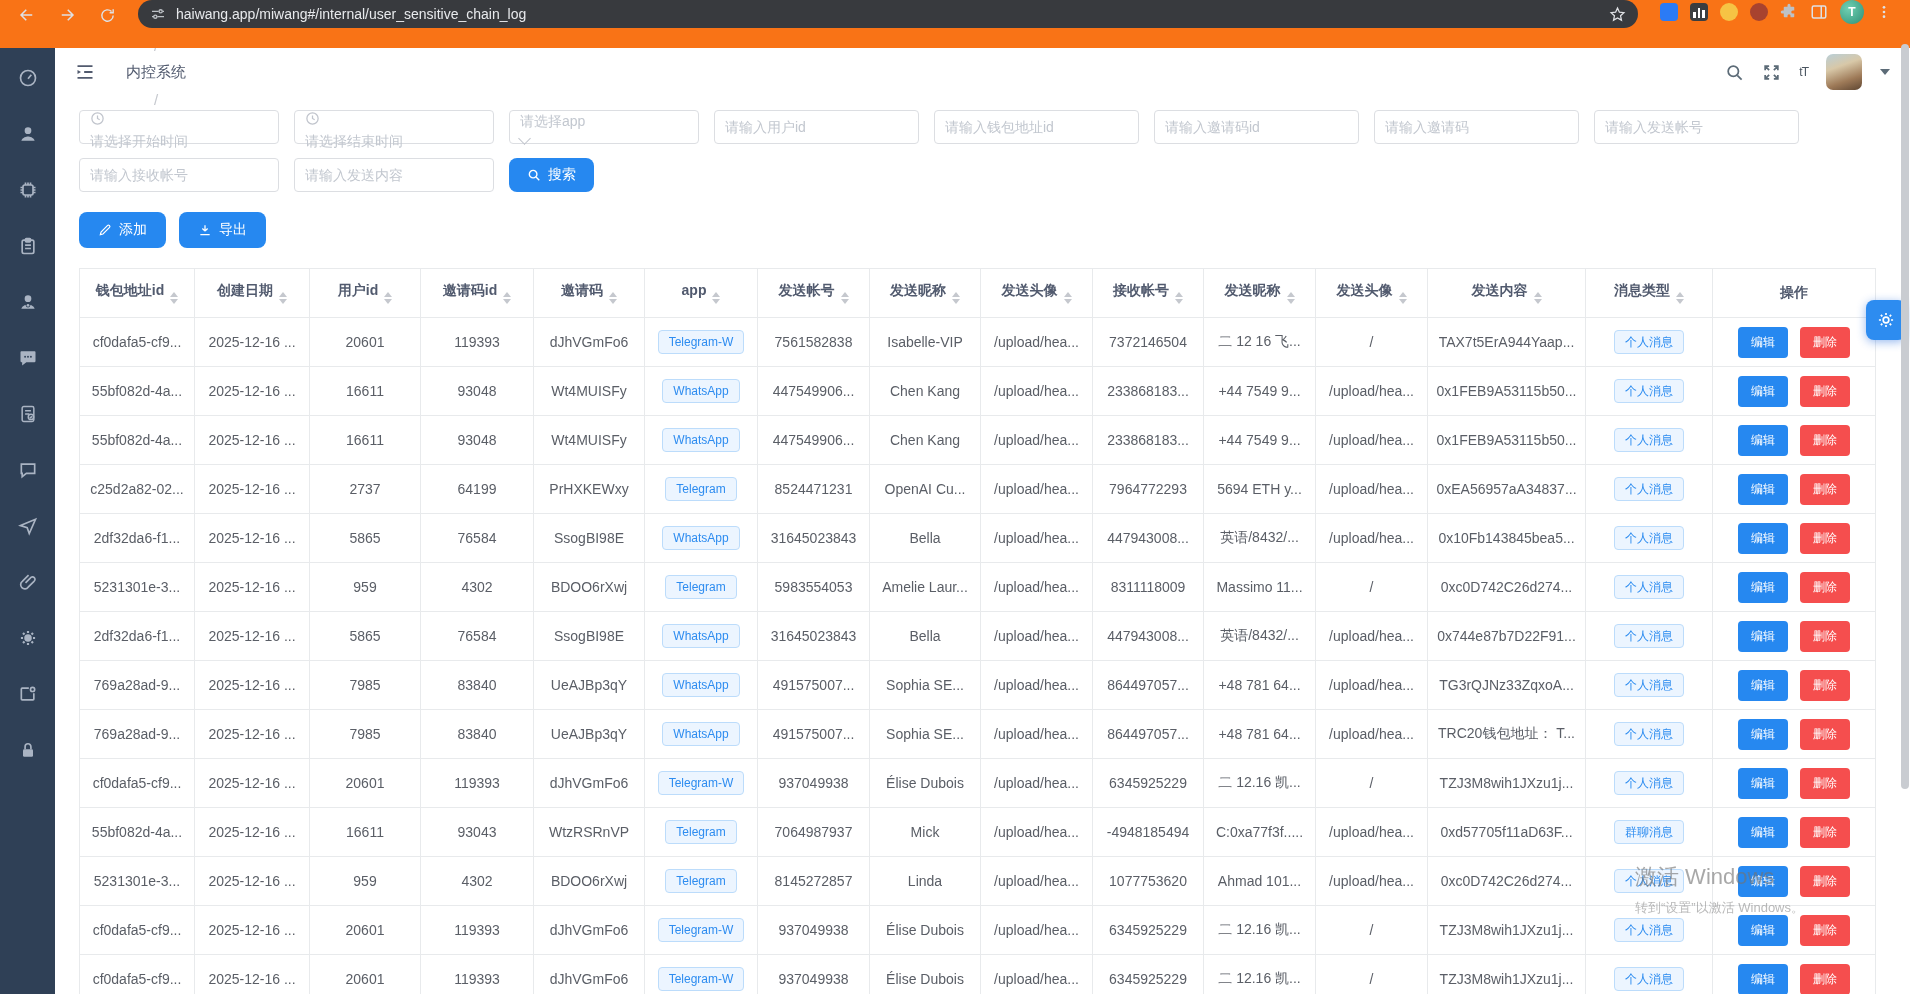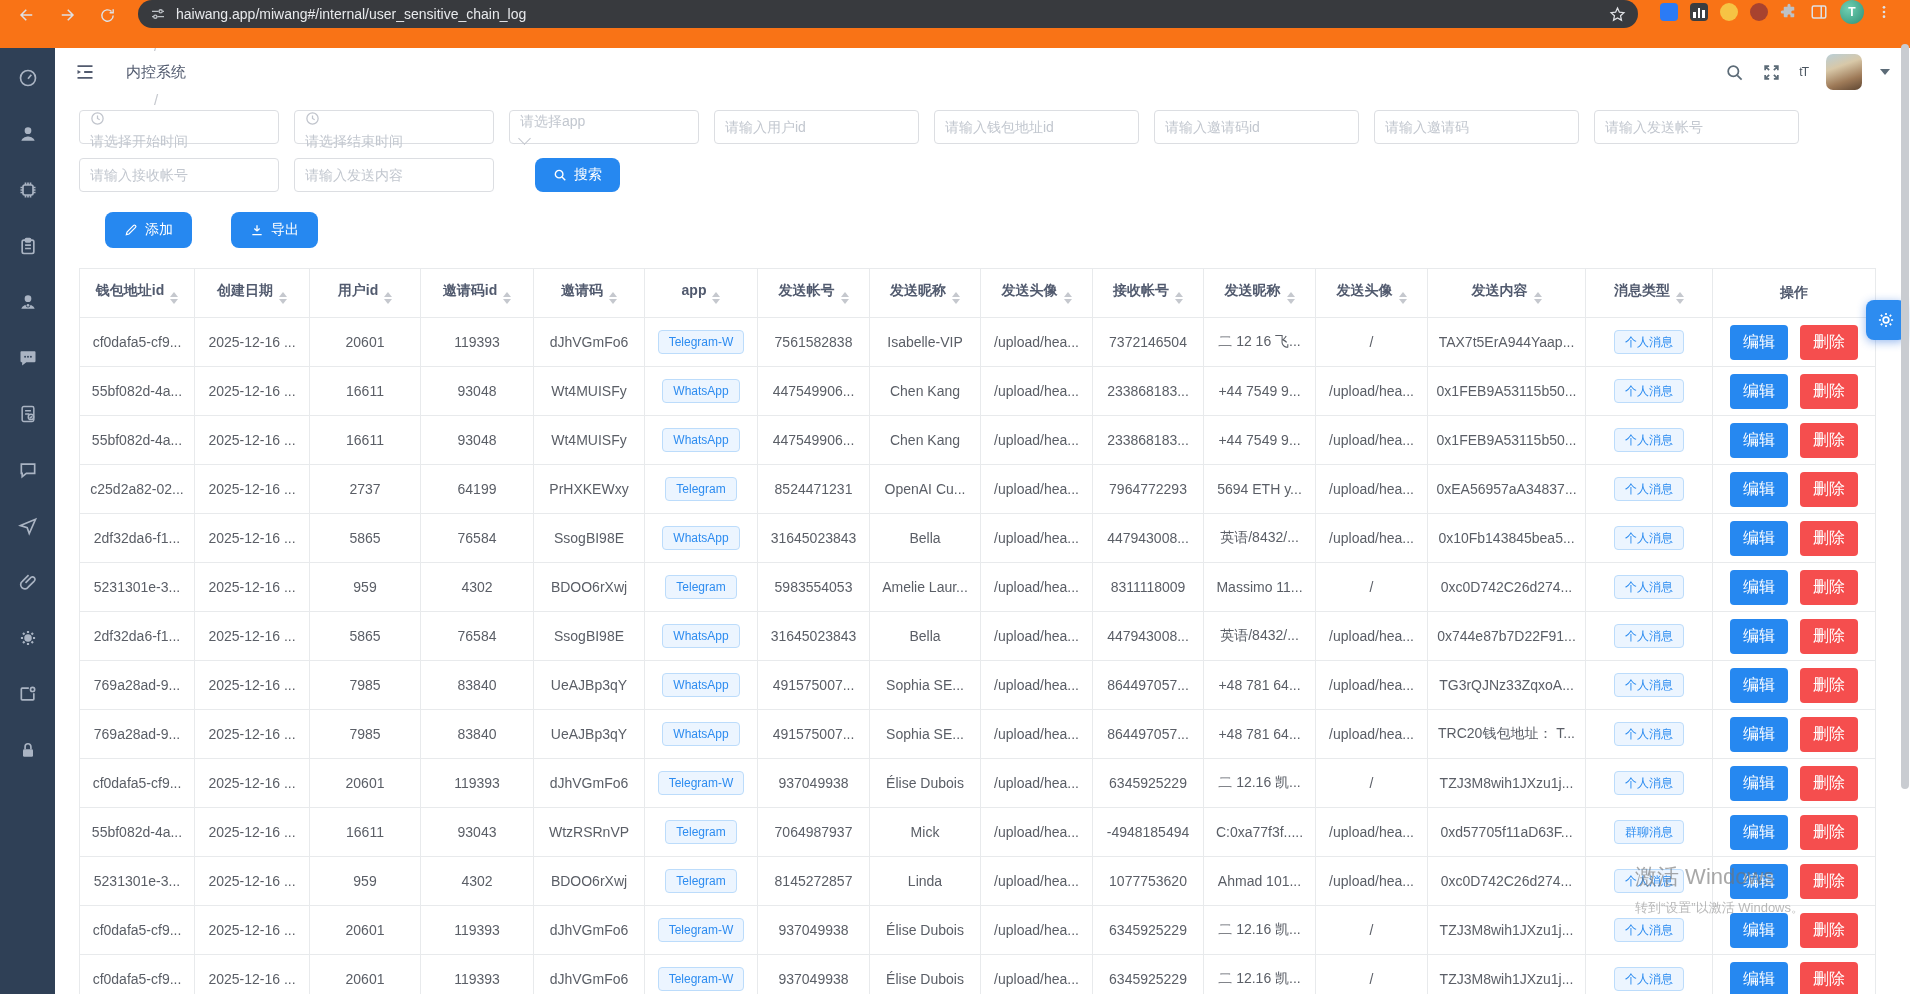--- a/index.html
+++ b/index.html
@@ -39,38 +39,38 @@
   .f-row { display:flex; gap:15px; margin-bottom:14px; }
   .f-input { height:34px; border:1px solid #dcdee2; border-radius:4px; display:flex; align-items:flex-start; padding:0 10px; gap:7px; background:#fff;flex-direction:column; }
   .f-input input { border:none; outline:none; flex:1; font-size:14px; color:#515a6e; font-family:inherit; background:transparent; min-width:0; }
   .f-input input::placeholder { color:#c2c7cf; }
   .w-date { width:200px; }
   .w-sel  { width:190px; }
   .w-txt  { width:205px; }
   .ic-gray { color:#c0c4cc; display:flex; flex:0 0 auto; }
   .chev { width:9px; height:9px; border-right:1.6px solid #c0c4cc; border-bottom:1.6px solid #c0c4cc; transform:rotate(45deg); margin-top:-4px; flex:0 0 auto; }
 
-  .btn { border:none; border-radius:8px; color:#fff; font-size:14px; font-family:inherit; display:inline-flex; align-items:center; gap:7px; cursor:pointer;margin-left:26px; }
+  .btn { border:none; border-radius:8px; color:#fff; font-size:14px; font-family:inherit; display:inline-flex; align-items:center; gap:7px; cursor:pointer; }
   .btn-primary { background:#2688f0; }
   .btn-search { height:34px; padding:0 18px; }
   .actions { padding:6px 24px 0; display:flex; gap:13px; }
   .btn-act { height:36px; padding:0 19px; }
 
   
   .table-wrap { margin:20px 24px 0; width:1796px; }
   table { border-collapse:collapse; table-layout:fixed; width:1796px; font-size:14px; }
   th,td { border:1px solid #e8eaec; text-align:center; white-space:nowrap; overflow:hidden; padding:0 6px; }
   th { height:49px; color:#515a6e; font-weight:bold; background:#fff; cursor:pointer; }
   td { height:49px; color:#5a5e66; }
   .caret { display:inline-flex; flex-direction:column; gap:2px; margin-left:6px; vertical-align:-2px; }
   .caret i { width:0; height:0; border-left:4px solid transparent; border-right:4px solid transparent; display:block; }
   .caret .up { border-bottom:5px solid #c5c8ce; }
   .caret .dn { border-top:5px solid #c5c8ce; }
   .badge { display:inline-block; padding:5px 10px; font-size:12px; border-radius:4px; background:#ecf5ff; border:1px solid #bcdcfb; color:#2d8cf0; line-height:1; }
-  .btn-mini { border:none; border-radius:4px; color:#fff; font-size:16px; padding:7px 13px; margin:0 4px; font-family:inherit; cursor:pointer; }
+  .btn-mini { border:none; border-radius:4px; color:#fff; font-size:12px; padding:7px 13px; margin:0 4px; font-family:inherit; cursor:pointer; }
   .btn-edit { background:#2688f0; }
   .btn-del  { background:#f54e4e; }
 
   
   .gear-fab { position:absolute; left:1866px; top:300px; width:40px; height:40px; background:#2d8cf0; border-radius:8px; display:flex; align-items:center; justify-content:center; color:#fff; box-shadow:0 2px 10px rgba(24,100,220,.45); cursor:pointer; }
   .scrollbar { position:absolute; right:1px; top:44px; width:8px; height:745px; background:#c9ccd1; border-radius:4px; }
   .watermark { position:absolute; left:1635px; top:862px; color:rgba(115,115,115,.62); pointer-events:none; }
   .watermark .l1 { font-size:22px; }
   .watermark .l2 { font-size:13px; margin-top:7px; color:rgba(115,115,115,.5); }
 </style>

